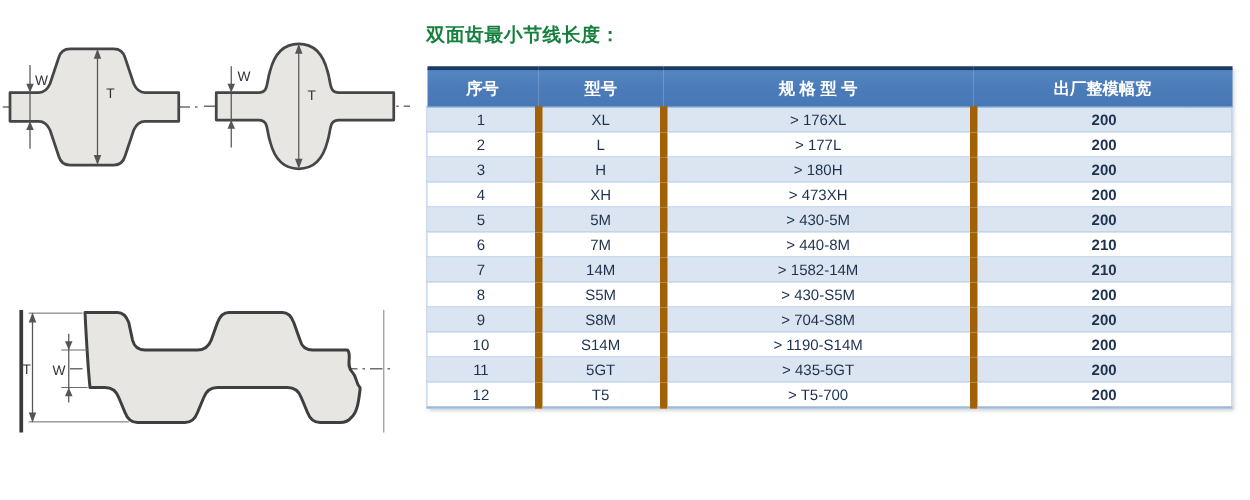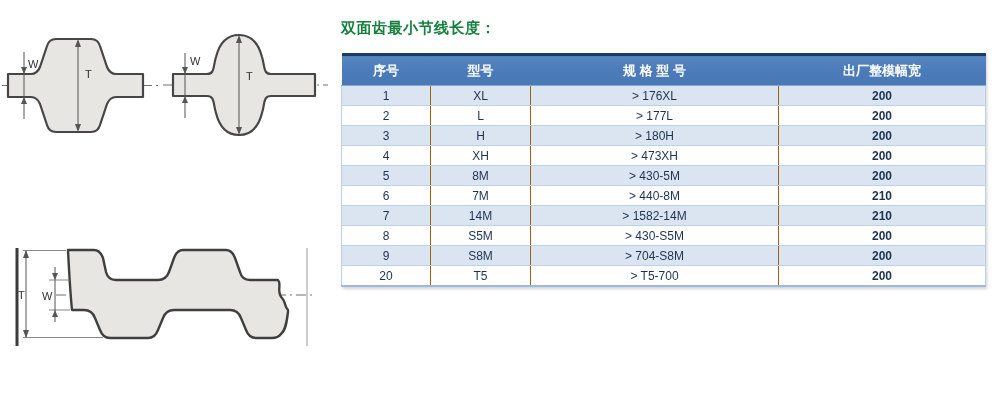--- a/index.html
+++ b/index.html
@@ -26,21 +26,21 @@
                    box-shadow:2px 2px 3px rgba(120,120,120,0.35);}
   table#spec-table{border-collapse:collapse;table-layout:fixed;width:644px;
                    border-bottom:2px solid #9db9dc;}
   #spec-table col.c1{width:89px;} #spec-table col.c2{width:100px;}
   #spec-table col.c3{width:248px;} #spec-table col.c4{width:207px;}
   #spec-table thead th{
       background:linear-gradient(180deg,#5486c1 0%,#4a7ab8 55%,#4878b4 100%);
       border-top:3px solid #1d3a66;border-bottom:1px solid #86a8d4;
       color:#fff;font-size:13px;font-weight:bold;height:29px;padding:0;text-align:center;}
   #spec-table tbody td{height:19px;padding:0;text-align:center;font-size:12px;
-      color:#1e3250;border-bottom:1px solid #bcd0e8;border-left:1px solid #a16207;}
+      color:#1e3250;border-bottom:1px solid #bcd0e8;border-left:6px solid #a16207;}
   #spec-table tbody td:first-child{border-left:1px solid #bcd0e8;}
   #spec-table tbody td:last-child{border-right:1px solid #bcd0e8;font-weight:bold;}
   #spec-table tbody tr:nth-child(odd) td{background:#dbe5f1;}
   #spec-table tbody tr:nth-child(even) td{background:#ffffff;}
 </style>
 </head>
 <body>
 
 <div id="page">
 
@@ -136,21 +136,21 @@
             <td>200</td>
           </tr>
           <tr>
             <td>4</td>
             <td>XH</td>
             <td>&gt; 473XH</td>
             <td>200</td>
           </tr>
           <tr>
             <td>5</td>
-            <td>8M</td>
+            <td>5M</td>
             <td>&gt; 430-5M</td>
             <td>200</td>
           </tr>
           <tr>
             <td>6</td>
             <td>7M</td>
             <td>&gt; 440-8M</td>
             <td>210</td>
           </tr>
           <tr>
@@ -165,21 +165,33 @@
             <td>&gt; 430-S5M</td>
             <td>200</td>
           </tr>
           <tr>
             <td>9</td>
             <td>S8M</td>
             <td>&gt; 704-S8M</td>
             <td>200</td>
           </tr>
           <tr>
-            <td>20</td>
+            <td>10</td>
+            <td>S14M</td>
+            <td>&gt; 1190-S14M</td>
+            <td>200</td>
+          </tr>
+          <tr>
+            <td>11</td>
+            <td>5GT</td>
+            <td>&gt; 435-5GT</td>
+            <td>200</td>
+          </tr>
+          <tr>
+            <td>12</td>
             <td>T5</td>
             <td>&gt; T5-700</td>
             <td>200</td>
           </tr>
         </tbody>
     </table>
   </div>
 
 </div>
 

